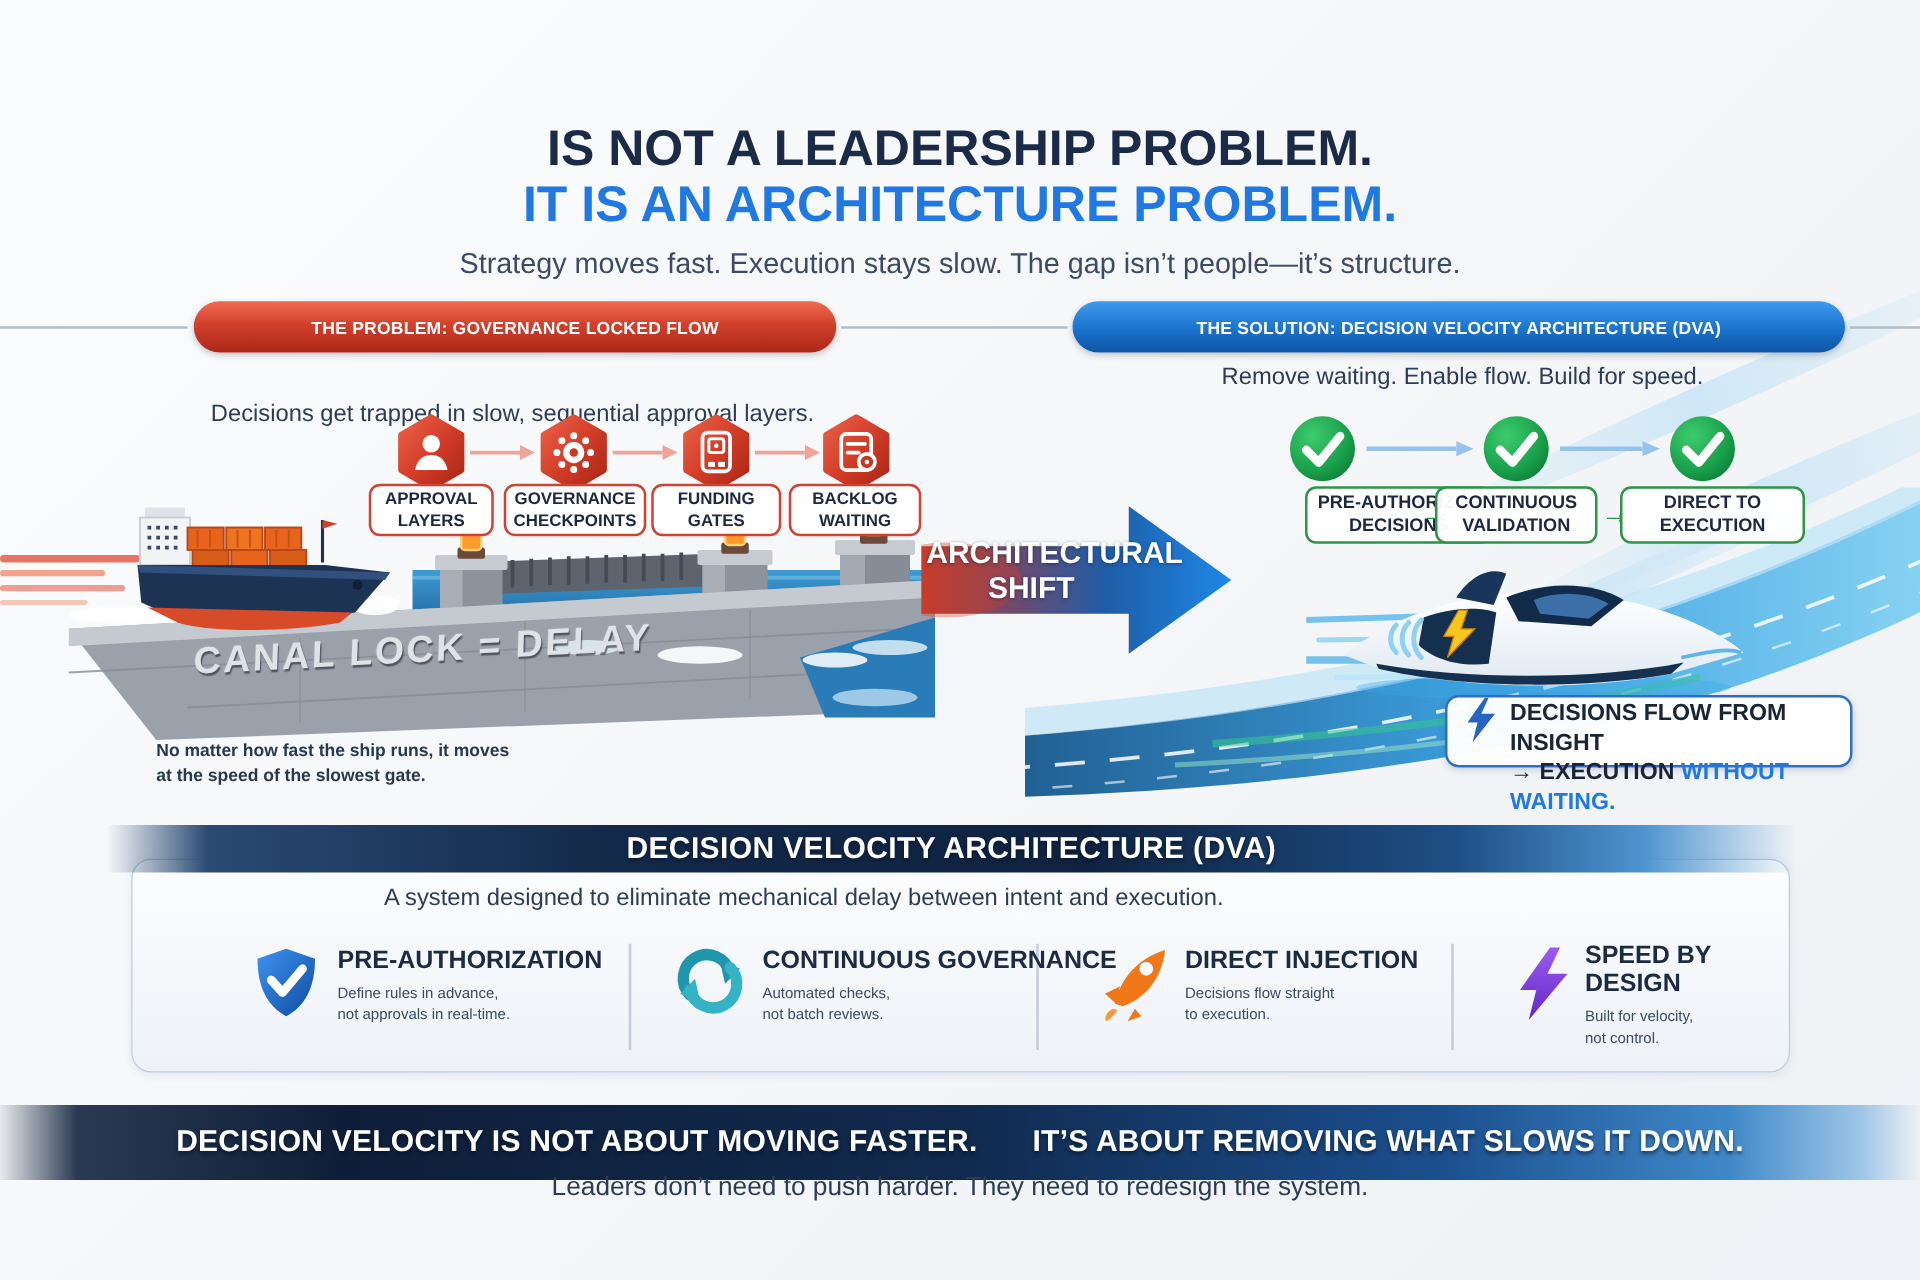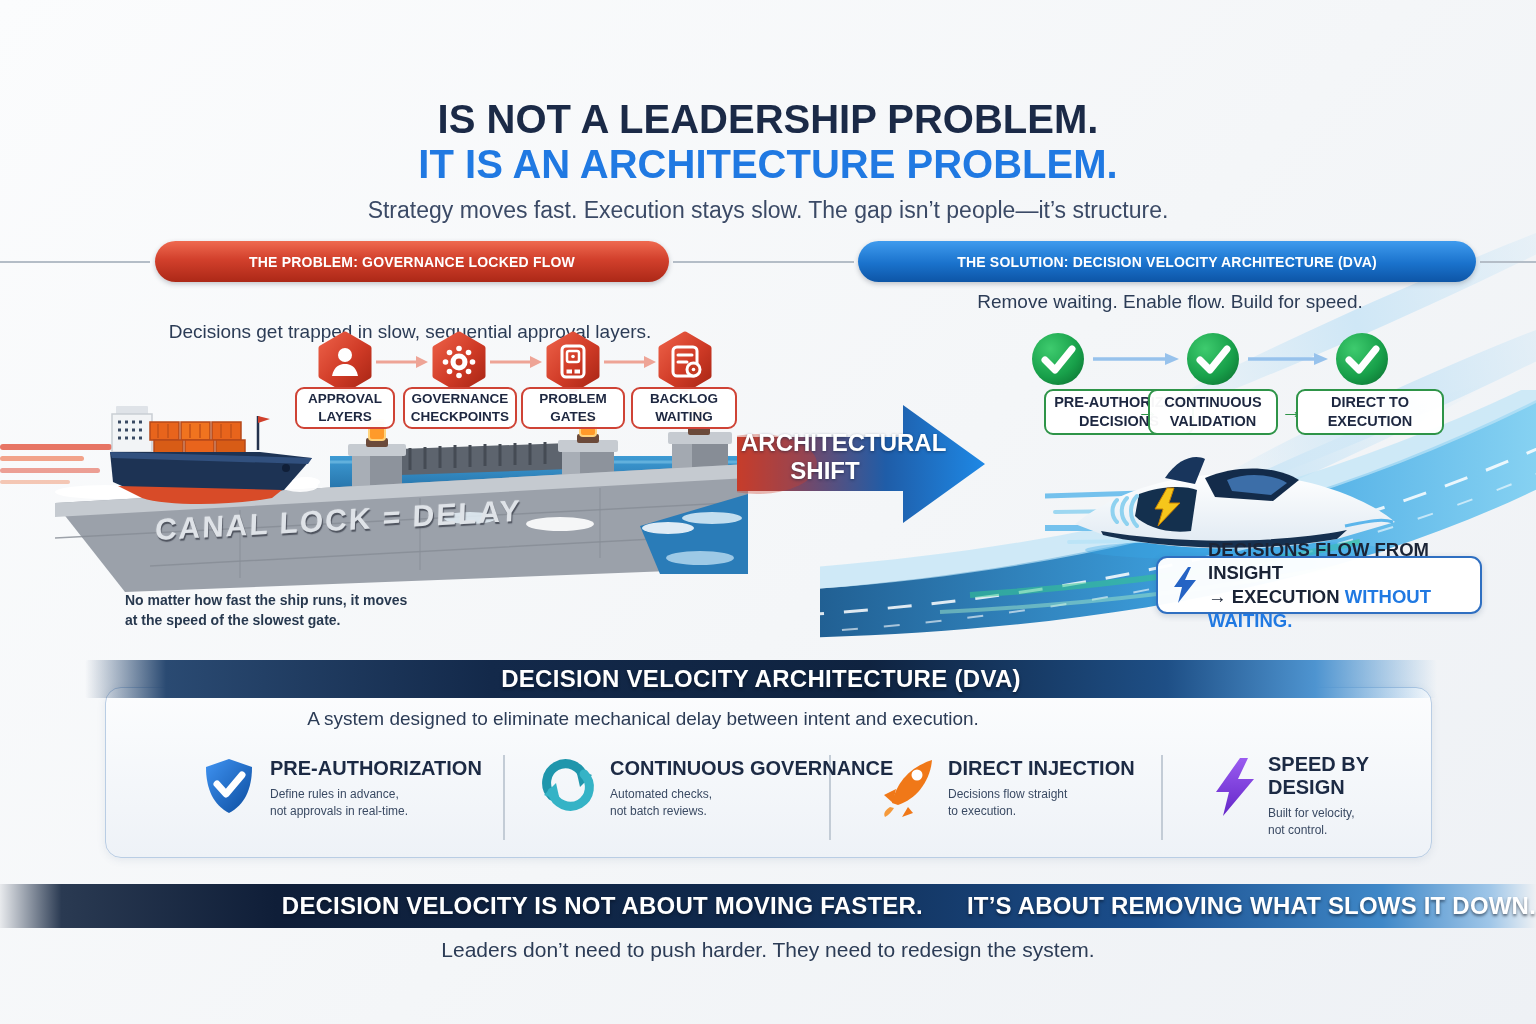--- a/index.html
+++ b/index.html
@@ -42,42 +42,42 @@
   .canal-caption{left:125px;top:590px;width:470px;font-size:14px;font-weight:600;color:#28394f;line-height:1.45;z-index:4;}
   .shift-svg{left:737px;top:403px;z-index:3;}
   .shift-text{left:741px;top:429px;width:168px;text-align:center;color:#fff;font-weight:800;font-size:24px;line-height:1.18;z-index:4;
               text-shadow:0 1px 3px rgba(10,30,60,.55);}
   .boat-svg{left:1045px;top:438px;z-index:3;}
   .swoosh-svg{left:820px;top:390px;z-index:1;}
   .streak{background:linear-gradient(100deg,rgba(198,228,246,0) 0%,#cfe7f6 45%,rgba(198,228,246,0) 100%);
           border-radius:50%;z-index:1;}
   
   .insight{left:1156px;top:556px;width:326px;height:58px;background:rgba(255,255,255,.97);
-           border:2px solid #2f6fc1;border-radius:11px;display:flex;align-items:center;z-index:6;
+           border:2px solid #2f6fc1;border-radius:11px;display:flex;z-index:6;
            box-shadow:0 2px 6px rgba(30,60,100,.2);}
   .insight .txt{margin-left:10px;font-size:18.5px;font-weight:800;color:#1b2436;line-height:1.28;}
   .insight .hl{color:#2079e2;}
   
   .dva-box{left:105px;top:687px;width:1327px;height:171px;border:1.5px solid #b9cde4;border-radius:16px;
            background:linear-gradient(180deg,#fcfdfe 0%,#eef2f7 100%);z-index:3;box-shadow:0 2px 8px rgba(60,90,130,.10);}
   .dva-banner{left:85px;top:660px;width:1352px;height:38px;z-index:4;border-radius:3px;
       background:linear-gradient(90deg,rgba(222,230,238,0) 0%,#2a4a72 6%,#13294a 30%,#0f2340 58%,#1e4f86 80%,#4e94d0 91%,rgba(222,230,238,0) 100%);
       display:flex;align-items:center;justify-content:center;color:#fff;font-weight:800;font-size:24px;letter-spacing:.3px;
       text-shadow:0 2px 3px rgba(5,15,30,.6);}
   .dva-desc{left:105px;top:708px;width:1076px;text-align:center;font-size:19px;font-weight:500;color:#2c3c56;z-index:4;}
   .feature-icon{z-index:5;}
   .feature-text{z-index:5;}
   .feature-text .ft{font-size:20px;font-weight:800;color:#1c2a44;margin-bottom:6px;white-space:nowrap;}
   .feature-text.wrap .ft{white-space:normal;line-height:1.15;}
   .feature-text .fd{font-size:12px;color:#3a4a63;line-height:1.4;font-weight:400;}
   .divider{width:2px;background:#c3ccd6;top:755px;height:85px;z-index:4;}
   
-  .footer-banner{left:0;top:884px;width:1536px;height:44px;z-index:4;
+  .footer-banner{left:0;top:884px;width:1536px;height:60px;z-index:4;
       background:linear-gradient(90deg,#e8eaed 0%,#2a3a52 4%,#0f1e38 18%,#102a4e 50%,#1b4f8e 75%,#3f88c8 90%,#9fc6e8 97%,#eef1f4 100%);
-      display:flex;align-items:center;justify-content:flex-end;color:#fff;font-weight:800;font-size:24px;letter-spacing:.2px;
+      display:flex;align-items:center;justify-content:center;color:#fff;font-weight:800;font-size:24px;letter-spacing:.2px;
       text-shadow:0 2px 3px rgba(5,15,30,.55);}
   .footer-banner .gap{display:inline-block;width:44px;}
   .closing{left:0;top:938px;width:100%;text-align:center;font-size:21px;font-weight:500;color:#2c3c56;z-index:4;}
 </style>
 </head>
 <body>
 
 <div id="stage">
 
   <svg style="position:absolute;width:0;height:0" aria-hidden="true">
@@ -199,21 +199,21 @@
 
   <div class="abs steplabel red" style="left:295px;width:100px;">
     <div>APPROVAL</div>
     <div>LAYERS</div>
   </div>
   <div class="abs steplabel red" style="left:403px;width:114px;">
     <div>GOVERNANCE</div>
     <div>CHECKPOINTS</div>
   </div>
   <div class="abs steplabel red" style="left:521px;width:104px;">
-    <div>PROBLEM</div>
+    <div>FUNDING</div>
     <div>GATES</div>
   </div>
   <div class="abs steplabel red" style="left:631px;width:106px;">
     <div>BACKLOG</div>
     <div>WAITING</div>
   </div>
 
   <svg class="abs stepicon" style="left:1031px;top:332px;" width="54" height="54" viewBox="0 0 54 54">
     <circle cx="27" cy="27" r="26" fill="url(#greenG)"></circle>
     <path d="M14,28 L24,38 L41,17" stroke="#fff" stroke-width="7" fill="none" stroke-linecap="round" stroke-linejoin="round"></path>

